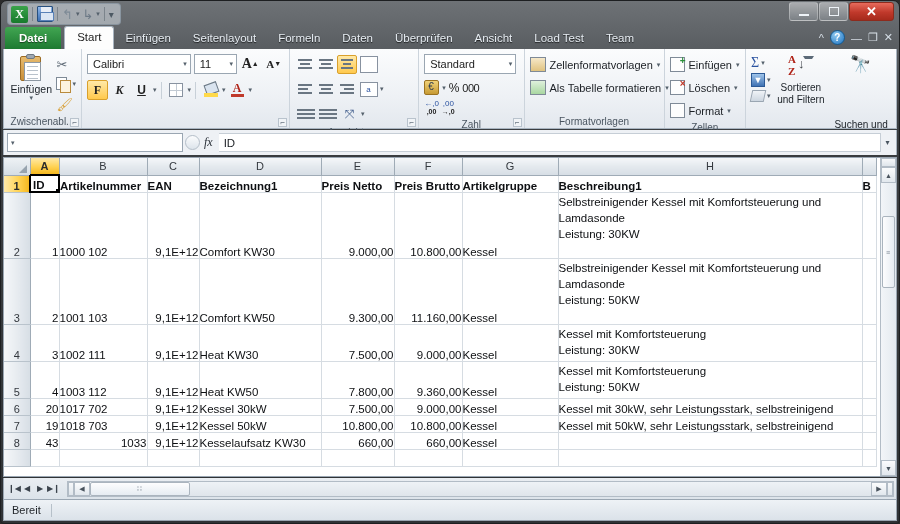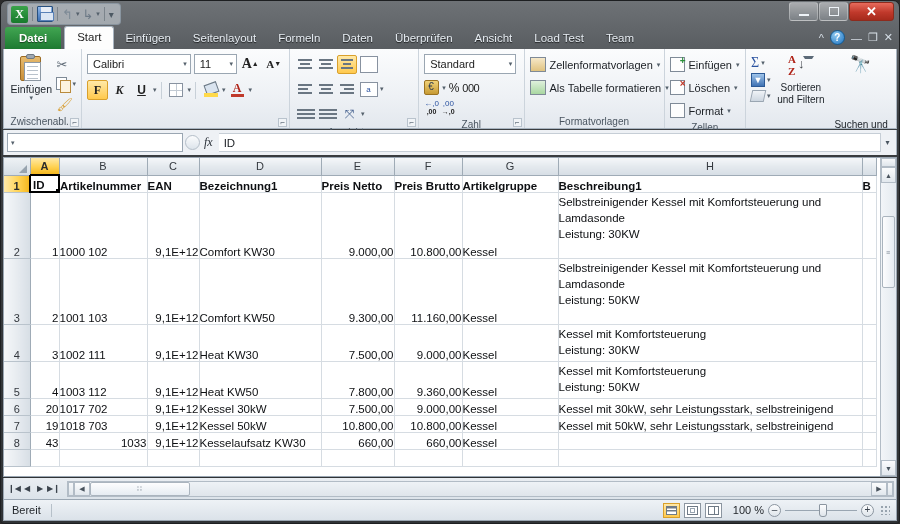--- a/index.html
+++ b/index.html
@@ -897,35 +897,15 @@
         <span class="hs-thumb">⁞⁞</span>
       </span>
       <span class="hs-btn">▶</span>
       <span class="hs-grip"></span>
     </div>
   </div>
 
   <div class="statusbar">
     <span class="status-left">Bereit</span>
     <span class="status-sep"></span>
-    <div class="status-right">
-      <span class="viewbtn on">
-          <i class="vb-grid"></i>
-        </span>
-      <span class="viewbtn">
-          <i class="vb-page"></i>
-        </span>
-      <span class="viewbtn">
-          <i class="vb-brk"></i>
-        </span>
-      <span class="zoomtext">100 %</span>
-      <span class="zoomctl">
-        <span class="zoomcirc">–</span>
-        <span class="zoomtrack">
-            <span class="zoomthumb"></span>
-          </span>
-        <span class="zoomcirc">+</span>
-      </span>
-      <span class="resizer"></span>
-    </div>
   </div>
 
 </div>
 
 </body></html>

